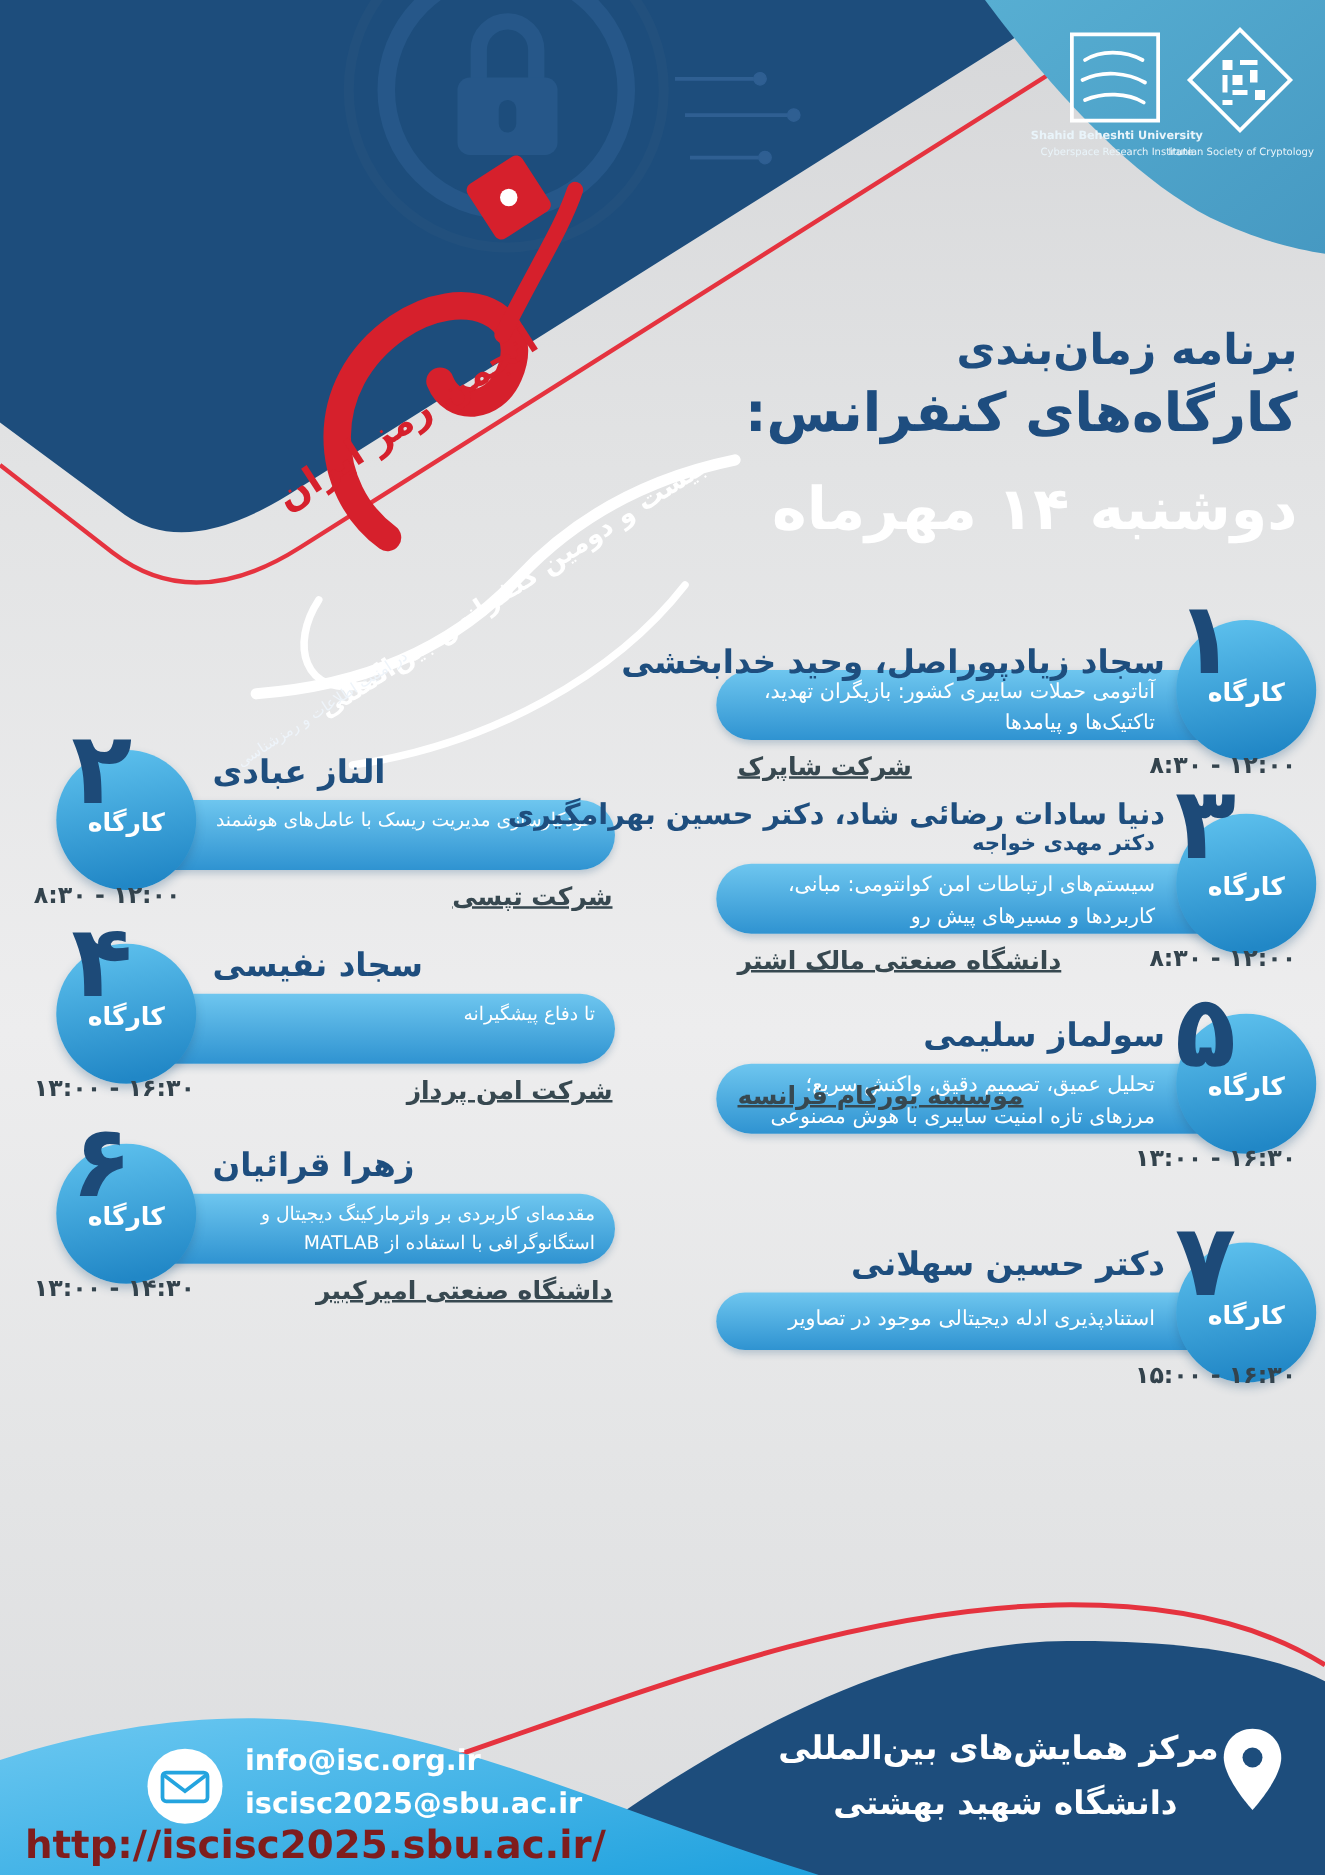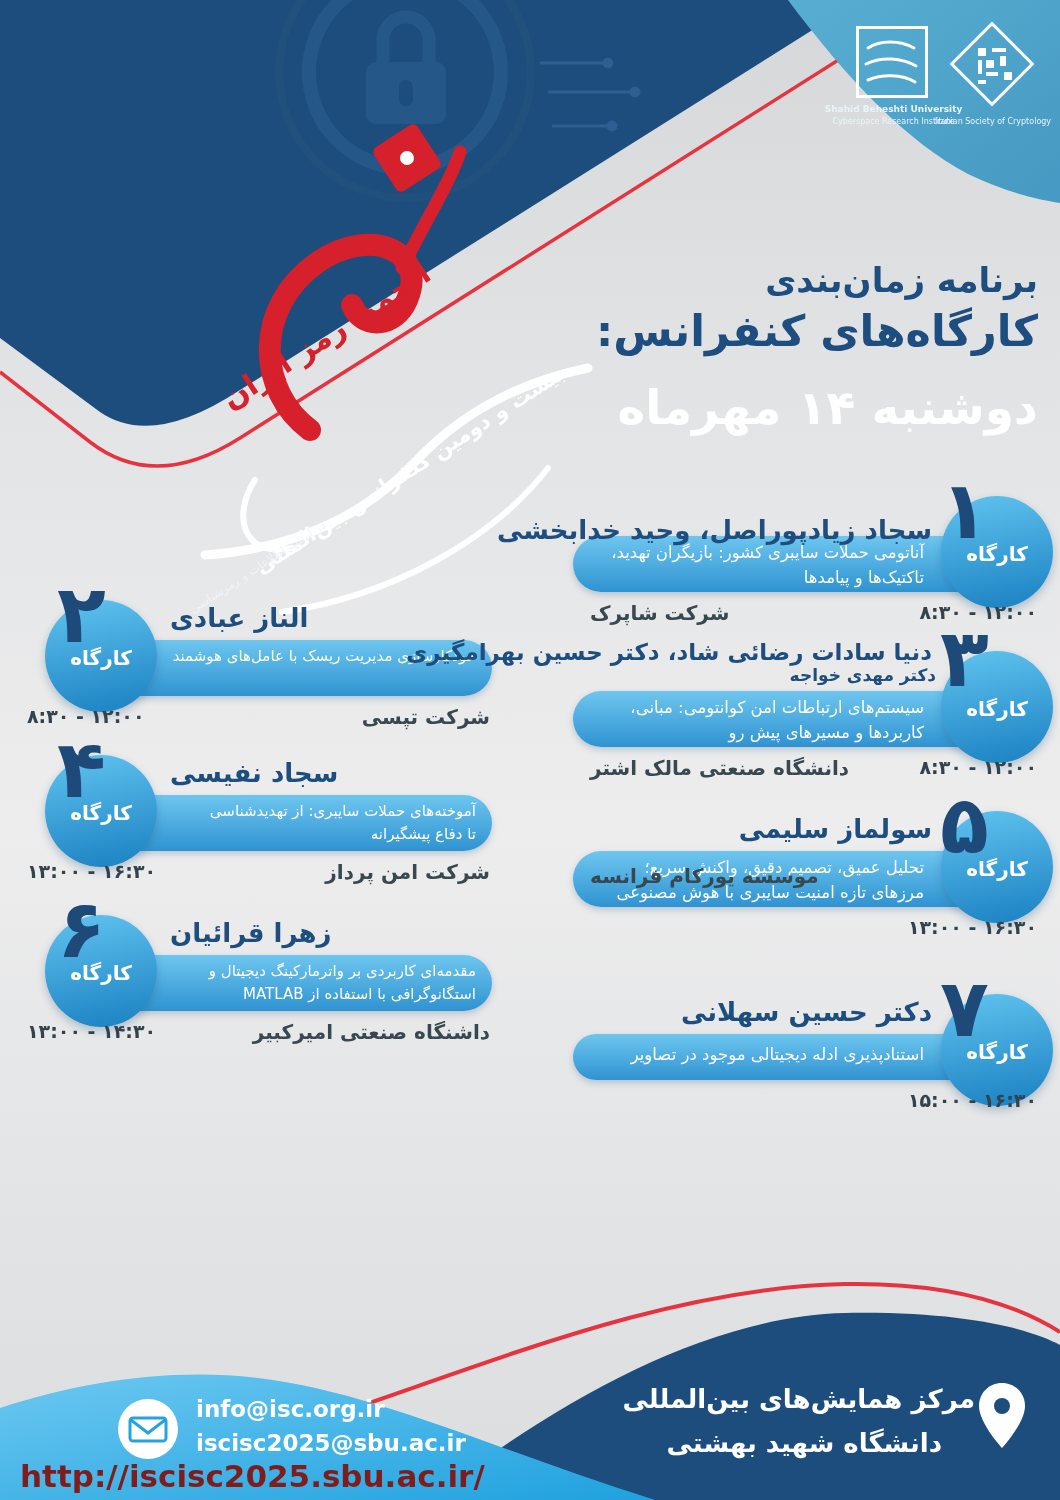--- a/index.html
+++ b/index.html
@@ -30,21 +30,21 @@
   .isc-diamond{position:absolute;left:962px;top:34px;width:60px;height:60px;border:3px solid #fff;box-sizing:border-box;transform:rotate(45deg);}
   .isc-cap{left:918px;top:117px;width:150px;font-size:8px;font-weight:normal;}
 
   
   .w-num{position:absolute;color:#1d4a78;font-size:80px;font-weight:bold;line-height:1;z-index:6;}
   .w-name{position:absolute;color:#1e4e7e;font-weight:bold;white-space:nowrap;z-index:5;}
   .w-pill{position:absolute;border-radius:28px;background:linear-gradient(180deg,#6ec6ef 0%,#2f93d1 100%);box-shadow:0 3px 6px rgba(40,90,130,.25);z-index:3;color:#fff;box-sizing:border-box;}
   .w-pill .t-line{display:block;text-align:right;direction:rtl;line-height:1.5;}
   .w-circle{position:absolute;width:112px;height:112px;border-radius:50%;background:linear-gradient(170deg,#60c3ef 0%,#2187c6 90%);box-shadow:0 4px 8px rgba(40,90,130,.3);z-index:4;}
   .w-badge{position:absolute;width:120px;text-align:center;color:#fff;font-size:20px;font-weight:bold;z-index:6;}
-  .w-org{position:absolute;color:#374850;font-size:20px;font-weight:bold;white-space:nowrap;z-index:5;}
+  .w-org{position:absolute;color:#374850;font-size:20px;font-weight:bold;white-space:nowrap;z-index:5;text-decoration:underline;}
   .w-time{position:absolute;color:#33434d;font-size:19px;font-weight:bold;white-space:nowrap;direction:ltr;z-index:5;}
 
   
   .f-email{position:absolute;left:196px;color:#fff;font-weight:bold;font-size:23px;direction:ltr;white-space:nowrap;z-index:5;}
   .f-url{position:absolute;left:20px;top:1458px;color:#7f1d1d;font-weight:bold;font-size:31px;direction:ltr;white-space:nowrap;z-index:5;}
   .f-venue{position:absolute;color:#fff;font-weight:bold;text-align:right;white-space:nowrap;z-index:5;}
 </style>
 </head>
 <body>
 
@@ -170,27 +170,26 @@
       </div>
       <div>
         <div class="w-pill" style="left: 573px; top: 691px; width: 435px; height: 56px; position: absolute; padding: 5px 84px 5px 18px; font-size: 16.5px;">
           <div class="t-line">سیستم‌های ارتباطات امن کوانتومی: مبانی،</div>
           <div class="t-line">کاربردها و مسیرهای پیش رو</div>
         </div>
         <div class="w-circle" style="left: 941px; top: 651px;"></div>
         <div class="w-num" style="left: 940px; top: 619px;">۳</div>
         <div class="w-badge" style="left: 937px; top: 697px;">کارگاه</div>
         <div class="w-name" dir="rtl" style="top: 639px; font-size: 23px; right: 128px;">دنیا سادات رضائی شاد، دکتر حسین بهرامگیری</div>
-        <div class="w-name" dir="rtl" style="top: 665px; font-size: 17px; right: 124px; margin-left: 32px;">دکتر مهدی خواجه</div>
+        <div class="w-name" dir="rtl" style="top: 665px; font-size: 17px; right: 136px; margin-left: 32px;">دکتر مهدی خواجه</div>
         <div class="w-org" dir="rtl" style="top: 756px; left: 590px;">دانشگاه صنعتی مالک اشتر</div>
         <div class="w-time" style="top: 756px; right: 23px;">۸:۳۰ - ۱۲:۰۰</div>
       </div>
       <div>
         <div class="w-pill" style="left: 92px; top: 795px; width: 400px; height: 56px; position: absolute; padding: 5px 16px 5px 80px; font-size: 15px;">
-          <div class="t-line">آموخته‌های حملات سایبری: از تهدیدشناسی</div>
           <div class="t-line">تا دفاع پیشگیرانه</div>
         </div>
         <div class="w-circle" style="left: 45px; top: 755px;"></div>
         <div class="w-num" style="left: 57px; top: 730px;">۴</div>
         <div class="w-badge" style="left: 41px; top: 801px;">کارگاه</div>
         <div class="w-name" dir="rtl" style="top: 758px; font-size: 26px; left: 170px;">سجاد نفیسی</div>
         <div class="w-org" dir="rtl" style="top: 860px; right: 570px;">شرکت امن پرداز</div>
         <div class="w-time" style="top: 860px; left: 27px;">۱۳:۰۰ - ۱۶:۳۰</div>
       </div>
       <div>

